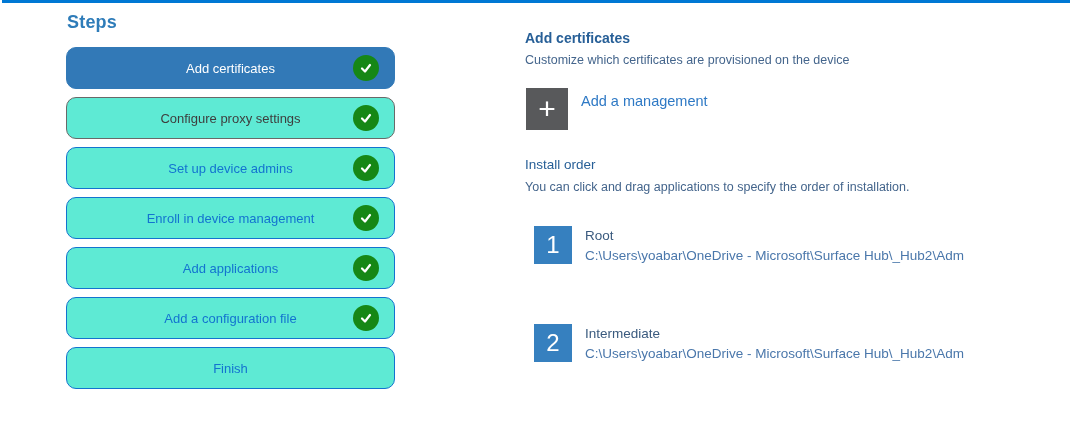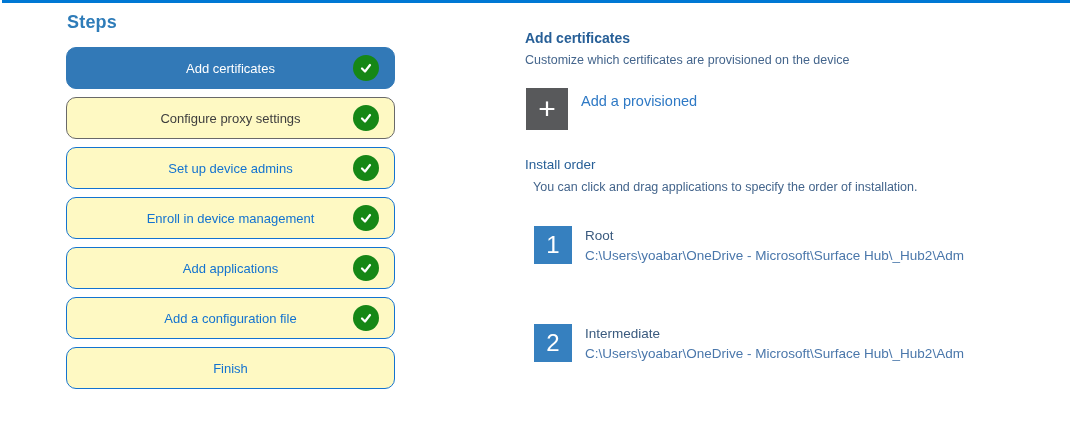--- a/index.html
+++ b/index.html
@@ -18,21 +18,21 @@
   .sidebar{
     position:absolute;left:66px;top:12px;width:329px;
   }
   .sidebar-title{
     color:#2e7cb9;font-size:18px;font-weight:bold;
     margin:0 0 14px 1px;letter-spacing:0.2px;
   }
   .step{
     position:relative;height:42px;box-sizing:border-box;
     border:1px solid #1373d0;border-radius:10px;
-    background:#fef9c3;color:#1373d0;
+    background:#5eead4;color:#1373d0;
     display:flex;align-items:center;justify-content:center;
     font-size:13px;margin-bottom:8px;cursor:pointer;
   }
   .step.selected{
     background:#3279b7;border-color:#3279b7;color:#ffffff;
   }
   .step.visited{
     border-color:#696969;color:#3e3e3e;
   }
   .check{
@@ -65,21 +65,21 @@
     user-select:none;
   }
   .add-cert-label{
     color:#2e79c5;font-size:14.5px;margin:5px 0 0 13px;
   }
   .install-title{
     position:absolute;left:0;top:157px;
     color:#275f97;font-size:13.5px;font-weight:normal;
   }
   .install-desc{
-    position:absolute;left:8px;top:180px;
+    position:absolute;left:0;top:180px;
     color:#44658c;font-size:12.5px;
   }
   .install-item{
     position:absolute;left:9px;
     display:flex;align-items:flex-start;cursor:grab;
   }
   .install-item.pos-1{top:226px;}
   .install-item.pos-2{top:324px;}
   .num-tile{
     width:38px;height:38px;background:#3680bf;flex:0 0 38px;
@@ -164,21 +164,21 @@
 </div>
 
 <div class="main">
   <div class="section-title">Add certificates</div>
   <div class="section-desc">Customize which certificates are provisioned on the device</div>
 
   <div class="add-cert-row">
     <div class="plus-tile">
       <span>+</span>
     </div>
-    <div class="add-cert-label">Add a provisioned</div>
+    <div class="add-cert-label">Add a management</div>
   </div>
 
   <div class="install-title">Install order</div>
   <div class="install-desc">You can click and drag applications to specify the order of installation.</div>
 
   <div class="install-item pos-1">
     <div class="num-tile">1</div>
     <div class="item-text">
       <div class="item-name">Root</div>
       <div class="item-path">C:\Users\yoabar\OneDrive - Microsoft\Surface Hub\_Hub2\Adm</div>

